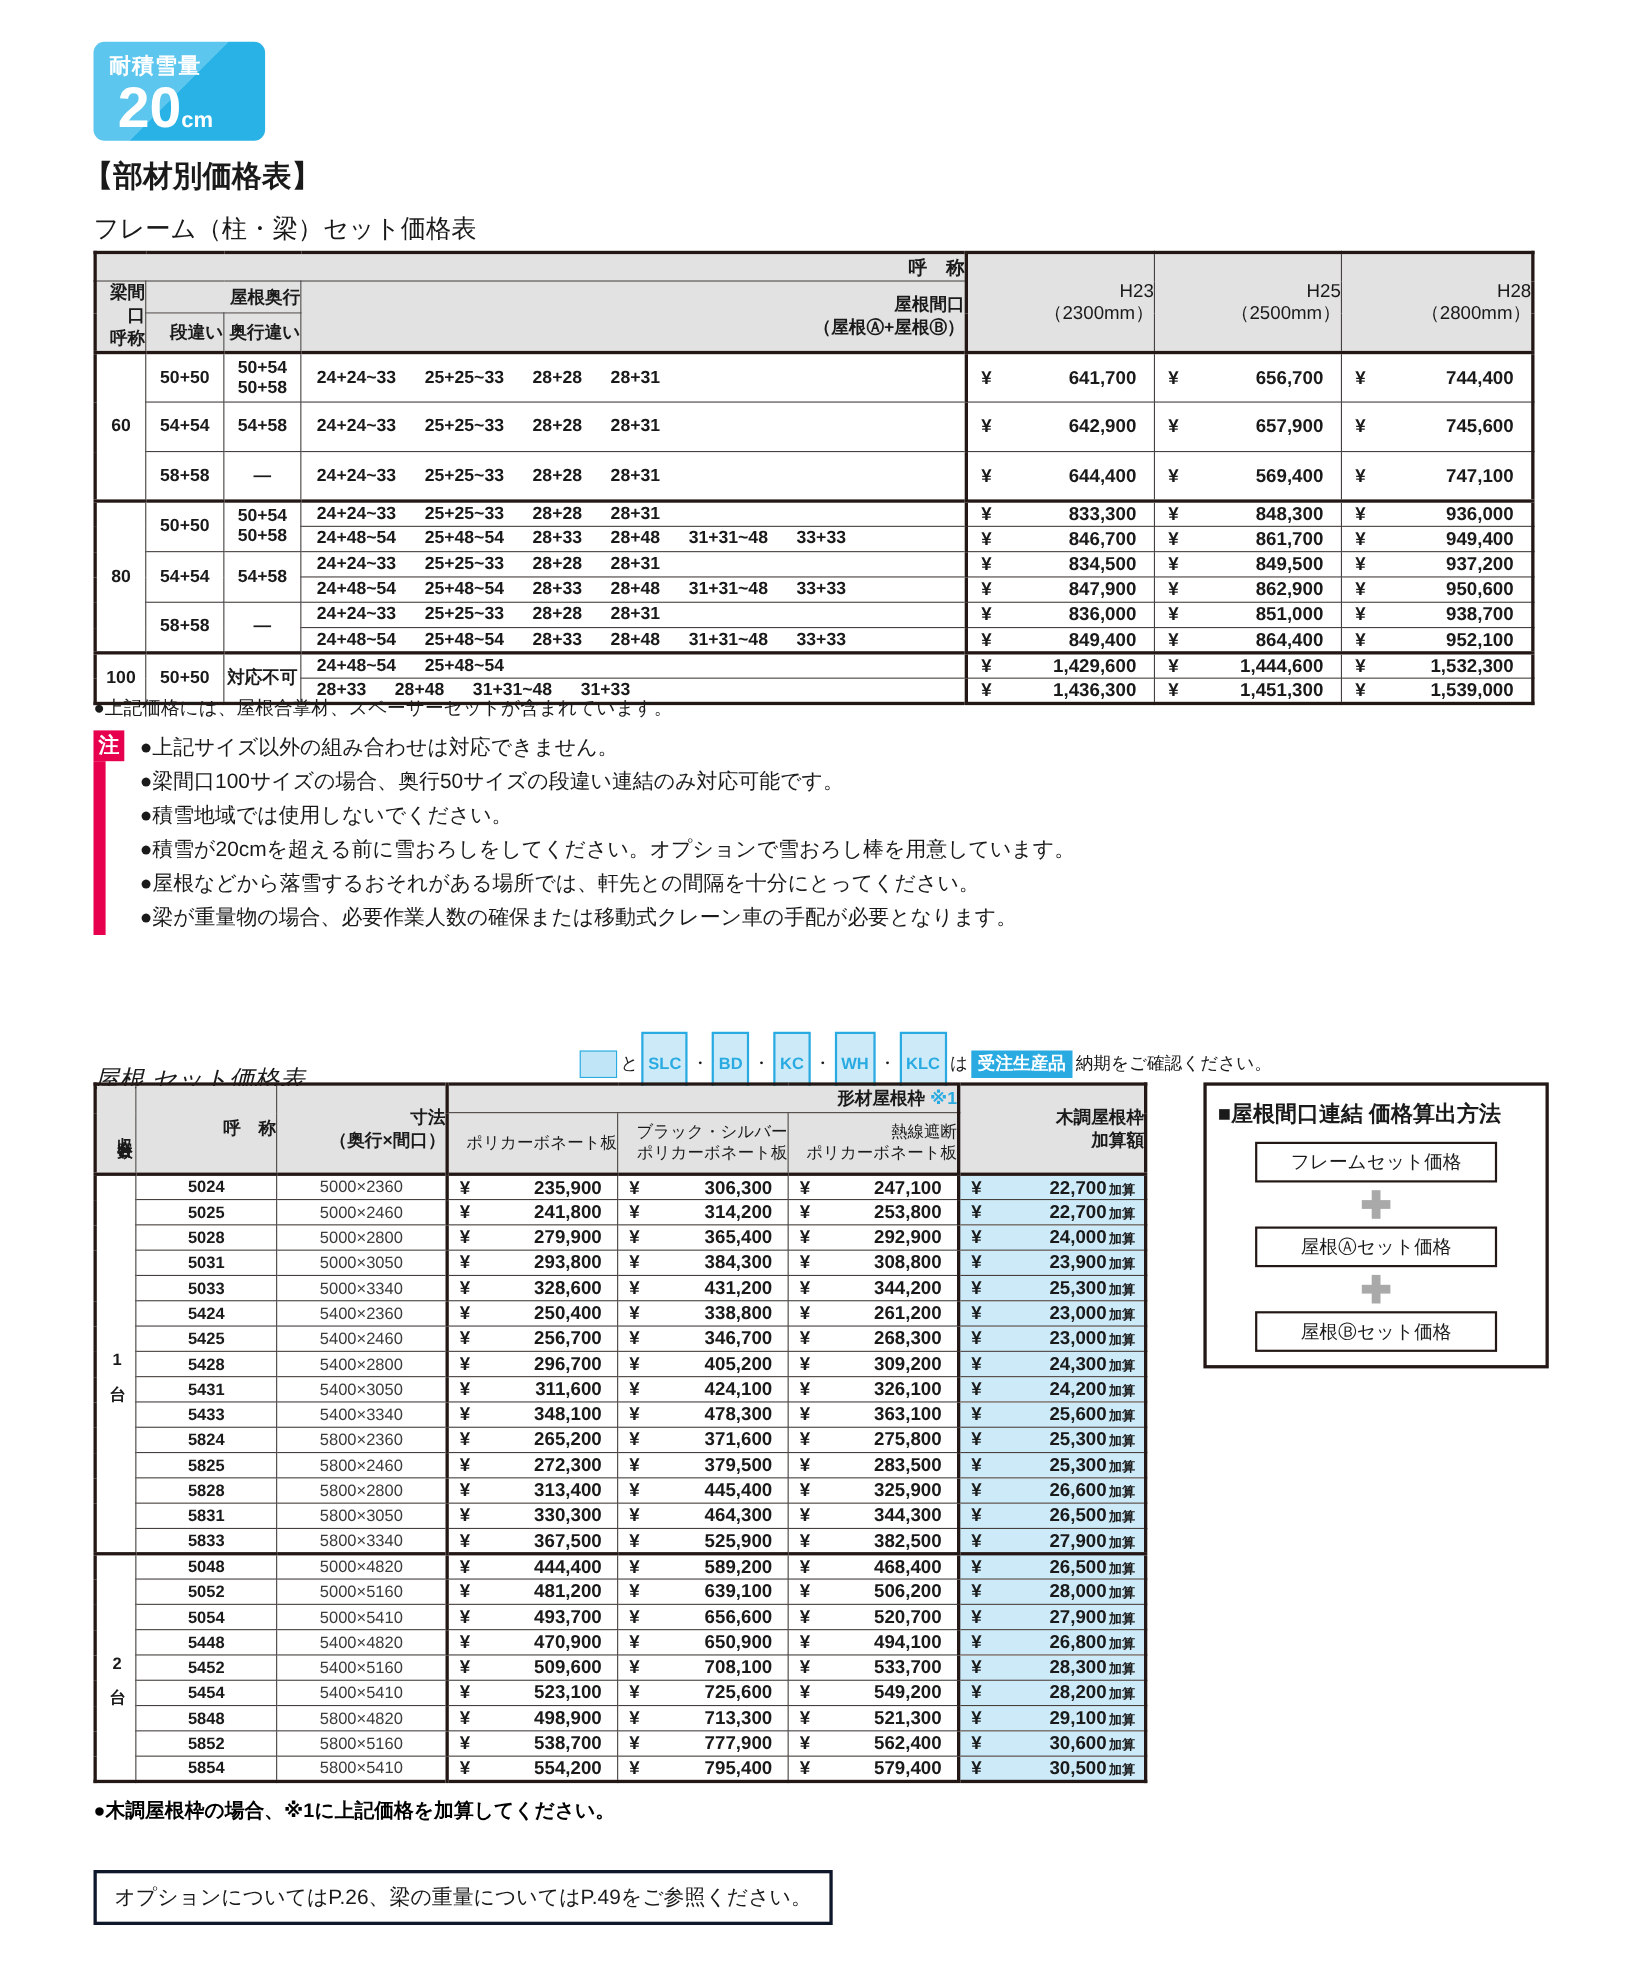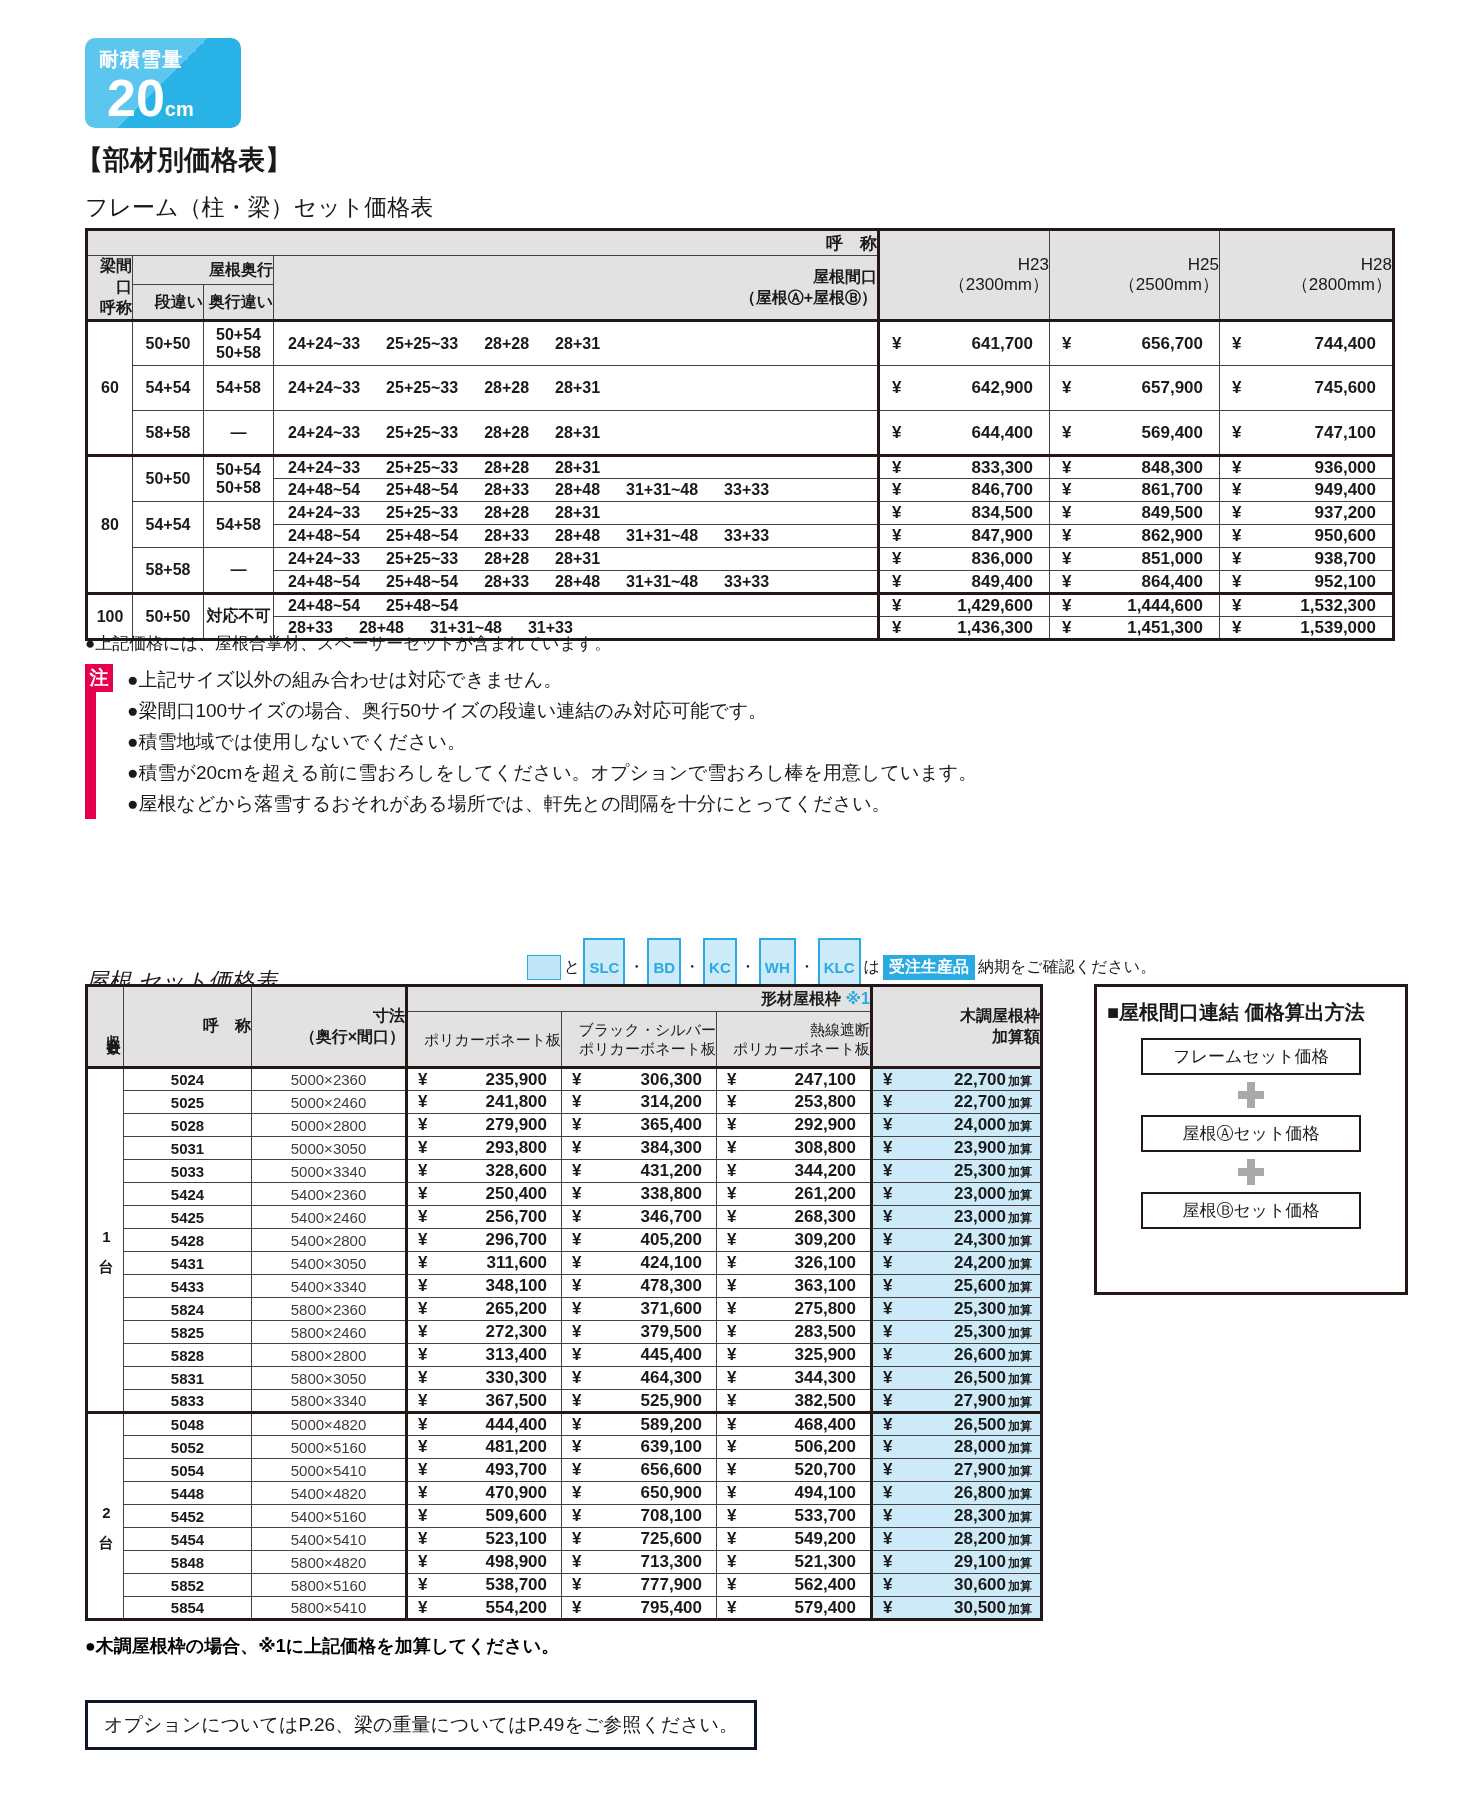--- a/index.html
+++ b/index.html
@@ -68,21 +68,21 @@
   .roof-table td.size { color:#3c3c3c; }
   .roof-table td.price { text-align:right; padding-right:14px; font-size:17px; font-weight:bold; }
   .roof-table td.price .yen { float:left; margin-left:10px; }
   .roof-table td.add { background:#cdeaf8; text-align:right; padding-right:8px; font-size:17px; font-weight:bold; }
   .roof-table td.add .yen { float:left; margin-left:10px; }
   .roof-table td.add .sfx { font-size:12px; font-weight:bold; margin-left:2px; }
   .vtext { writing-mode:vertical-rl; text-orientation:upright; display:inline-block; letter-spacing:2px; font-weight:bold; }
   .cap { vertical-align:middle; text-align:center; }
   .cyan { color:#29abe2; }
   
-  .calc-box { position:absolute; left:1094px; top:984px; width:314px; height:311px;
+  .calc-box { position:absolute; left:1094px; top:984px; width:314px; height:260px;
     border:3px solid #231815; background:#fff; padding:12px 10px; }
   .calc-title { font-size:20px; font-weight:bold; white-space:nowrap; }
   .calc-steps { display:flex; flex-direction:column; align-items:center; margin-top:12px; }
   .step-box { border:2px solid #231815; width:220px; text-align:center; font-size:17px; padding:5px 0; }
   .plus-icon { width:26px; height:26px; margin:7px 0;
     background:
       linear-gradient(#a9a9a9,#a9a9a9) center/26px 8px no-repeat,
       linear-gradient(#a9a9a9,#a9a9a9) center/8px 26px no-repeat; }
   
   .foot-blue { position:absolute; left:85px; top:1634px; font-size:18px; font-weight:bold; color:#000000; }
@@ -236,20 +236,21 @@
   <div class="redcol">
     <div class="nbadge">注</div>
     <div class="rbar"></div>
   </div>
   <ul>
     <li>●上記サイズ以外の組み合わせは対応できません。</li>
     <li>●梁間口100サイズの場合、奥行50サイズの段違い連結のみ対応可能です。</li>
     <li>●積雪地域では使用しないでください。</li>
     <li>●積雪が20cmを超える前に雪おろしをしてください。オプションで雪おろし棒を用意しています。</li>
     <li>●屋根などから落雪するおそれがある場所では、軒先との間隔を十分にとってください。</li>
+    <li>●梁が重量物の場合、必要作業人数の確保または移動式クレーン車の手配が必要となります。</li>
   </ul>
 </div>
 
 <div class="roof-head">
   <div class="roof-title">屋根 セット価格表</div>
   <div class="legend">
     <span class="chip-blank"></span>
     <span>と</span>
     <span class="chip">SLC</span>
     <span>・</span>

